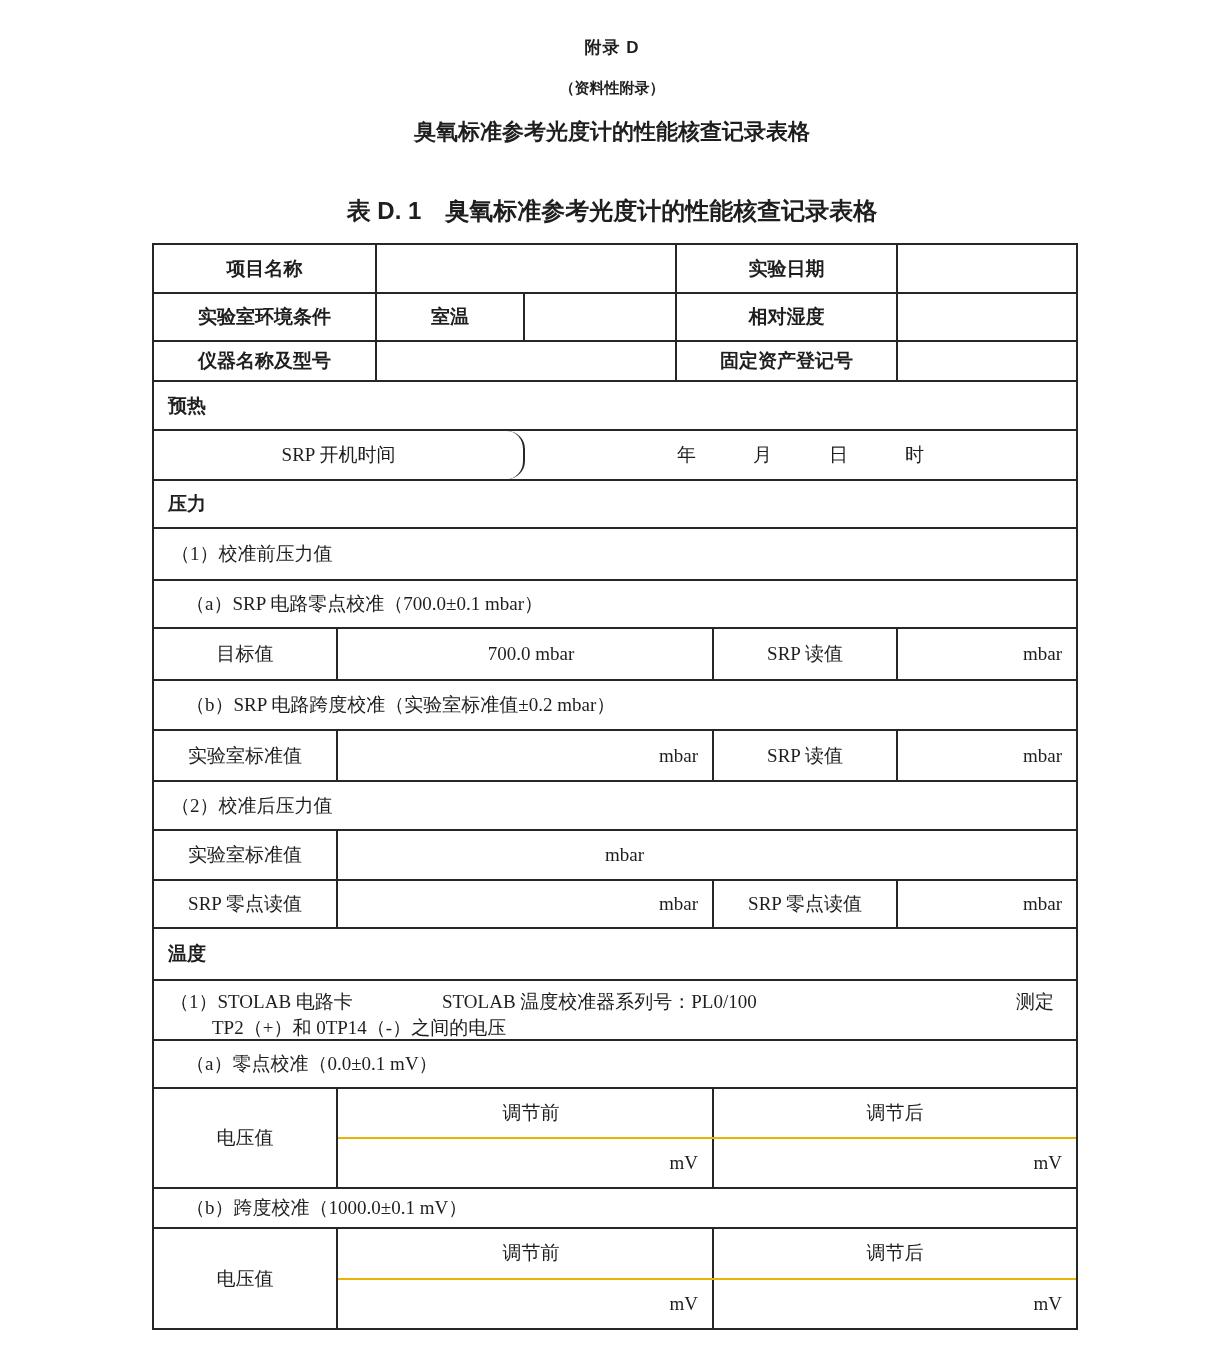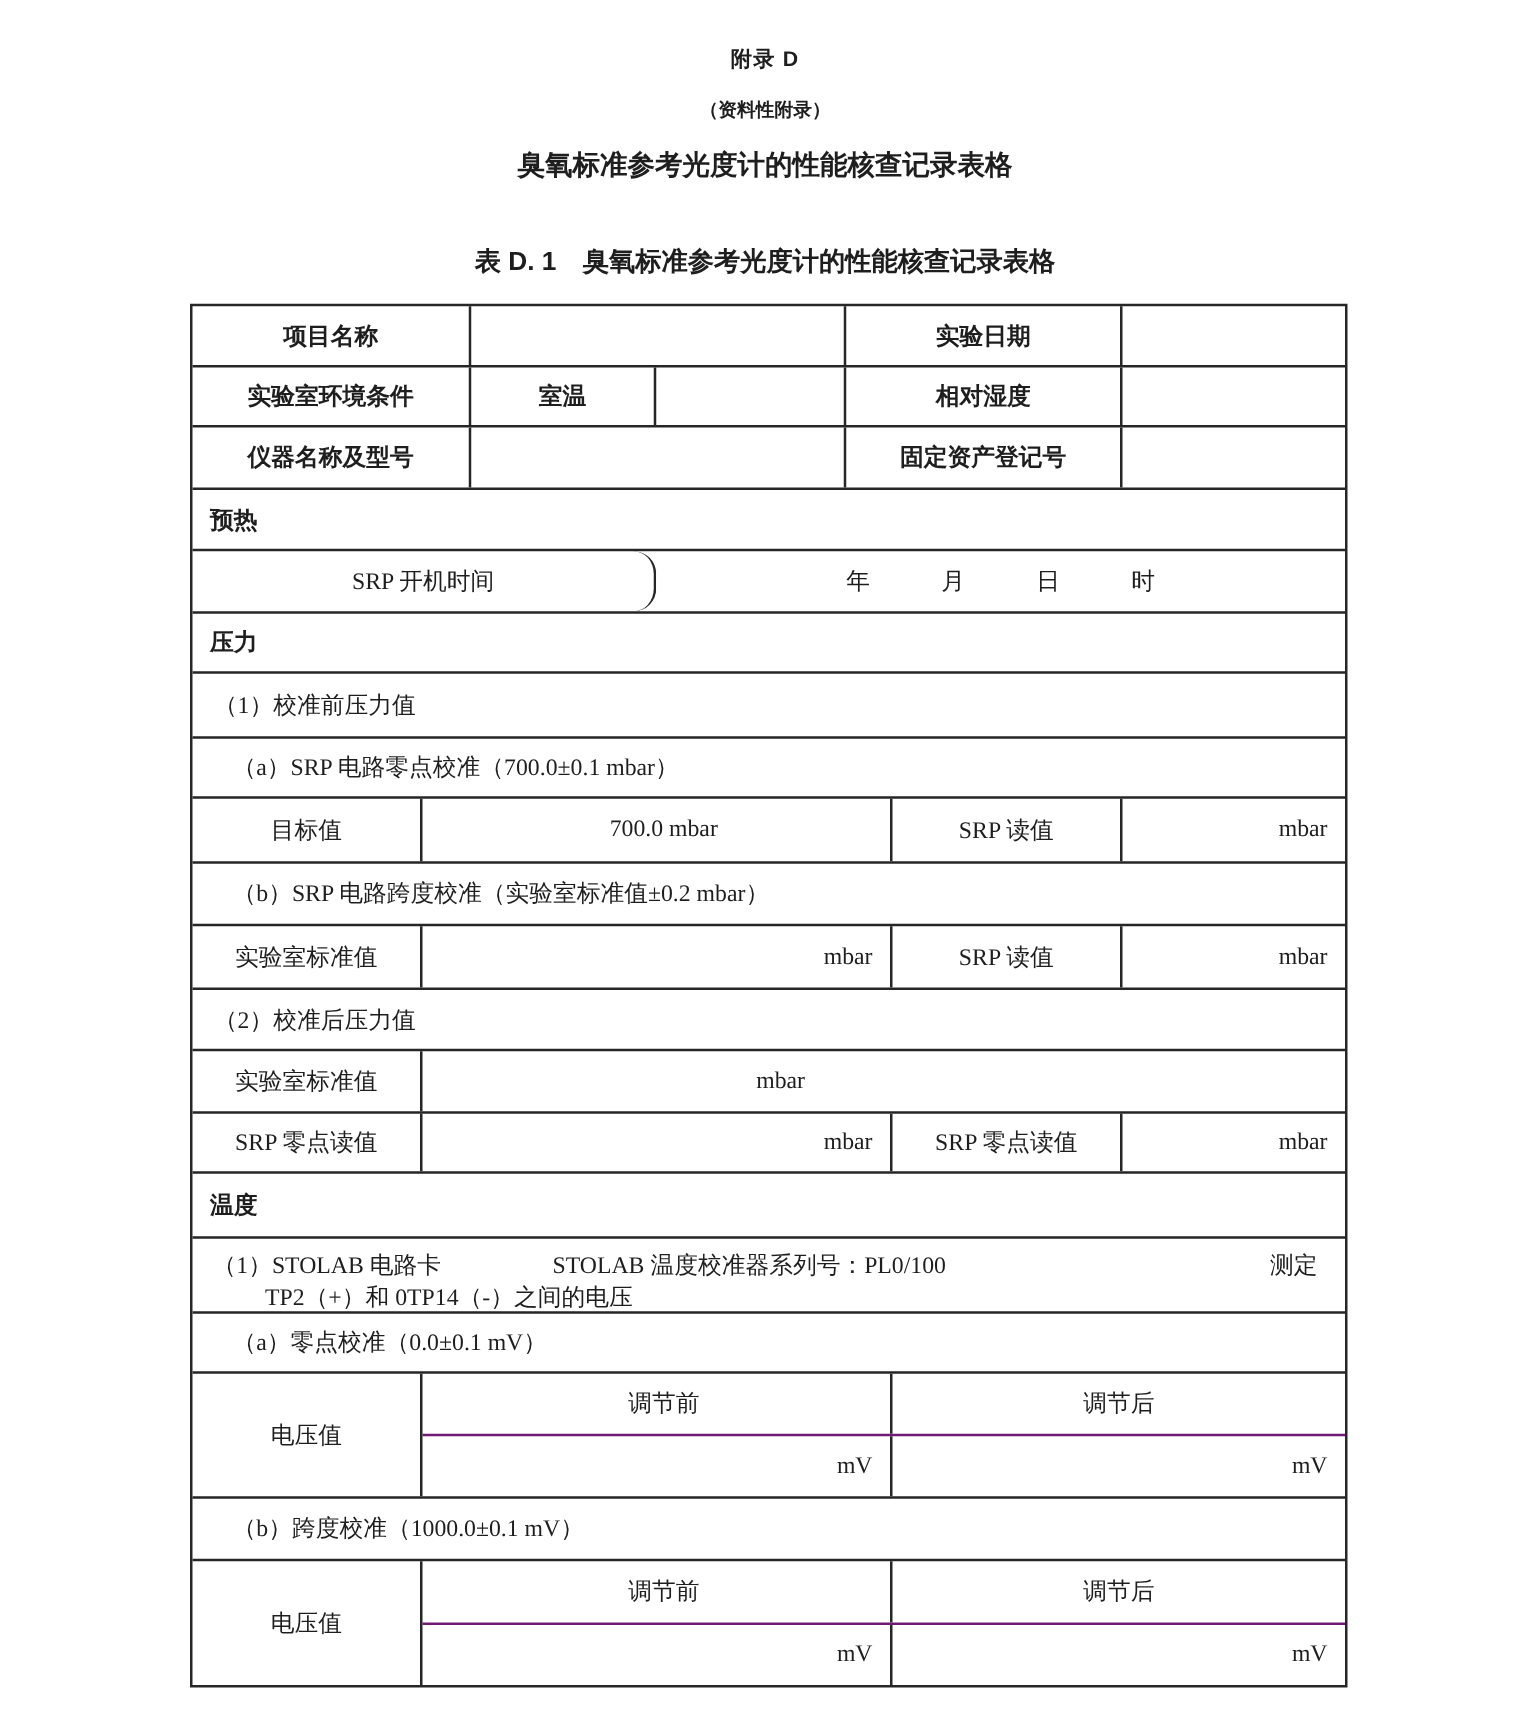--- a/index.html
+++ b/index.html
@@ -3,44 +3,44 @@
 <meta charset="utf-8">
 <style>
   html,body{margin:0;padding:0;background:#ffffff;}
   .page{position:relative;width:1224px;height:1368px;background:#ffffff;color:#1e1e1e;
         font-family:"Liberation Serif","DejaVu Serif",serif;font-size:19px;}
   .hei{font-family:"Liberation Sans","DejaVu Sans",sans-serif;font-weight:700;}
   .title-block{position:absolute;left:0;top:0;width:1224px;text-align:center;}
   .t1{position:absolute;top:36px;width:100%;font-size:17px;letter-spacing:1px;}
   .t2{position:absolute;top:79px;width:100%;font-size:15px;}
   .t3{position:absolute;top:117px;width:100%;font-size:22px;}
-  .t4{position:absolute;top:195px;width:100%;font-size:21px;}
+  .t4{position:absolute;top:195px;width:100%;font-size:24px;}
 
   .ftable{position:absolute;left:152px;top:243px;width:926px;border:2px solid #262626;
           box-sizing:border-box;background:#fff;}
   .tr{display:flex;border-bottom:2px solid #262626;box-sizing:border-box;}
   .tr:last-child{border-bottom:none;}
   .td{border-right:2px solid #262626;box-sizing:border-box;display:flex;
       align-items:center;justify-content:center;overflow:hidden;}
   .td:last-child{border-right:none;}
   .grow{flex:1;}
   .w223{width:223px;flex:none;} .w300{width:300px;flex:none;} .w221{width:221px;flex:none;}
   .w148{width:148px;flex:none;} .w152{width:152px;flex:none;} .w371{width:371px;flex:none;border-radius:18px;}
   .w184{width:184px;flex:none;} .w376{width:376px;flex:none;padding-left:12px;}
   .full{width:100%;flex:1;}
   .sec{justify-content:flex-start;padding-left:14px;}
   .num{justify-content:flex-start;padding-left:17px;}
   .sub{justify-content:flex-start;padding-left:32px;}
   .unit{justify-content:flex-end;padding-right:14px;}
   .mbar-mid{justify-content:center;padding-right:165px;}
   .rh48{height:48px;} .rh49{height:49px;} .rh50{height:50px;} .rh51{height:51px;}
-  .rh52{height:52px;} .rh53{height:50px;} .rh60{height:60px;}
+  .rh52{height:52px;} .rh53{height:40px;} .rh60{height:60px;}
   .rh100{height:100px;} .rh99{height:99px;}
   .tdgroup{flex:1;display:flex;flex-direction:column;}
-  .subrow{display:flex;flex:1;border-bottom:2px solid #701a75;box-sizing:border-box;}
+  .subrow{display:flex;flex:1;border-bottom:2px solid #eab308;box-sizing:border-box;}
   .subrow:last-child{border-bottom:none;}
   .stolab{position:relative;display:block;}
   .sl1a{position:absolute;left:16px;top:8px;}
   .sl1b{position:absolute;left:288px;top:8px;}
   .sl1c{position:absolute;right:22px;top:8px;}
   .sl2{position:absolute;left:58px;top:34px;}
 </style>
 </head>
 <body>
 

